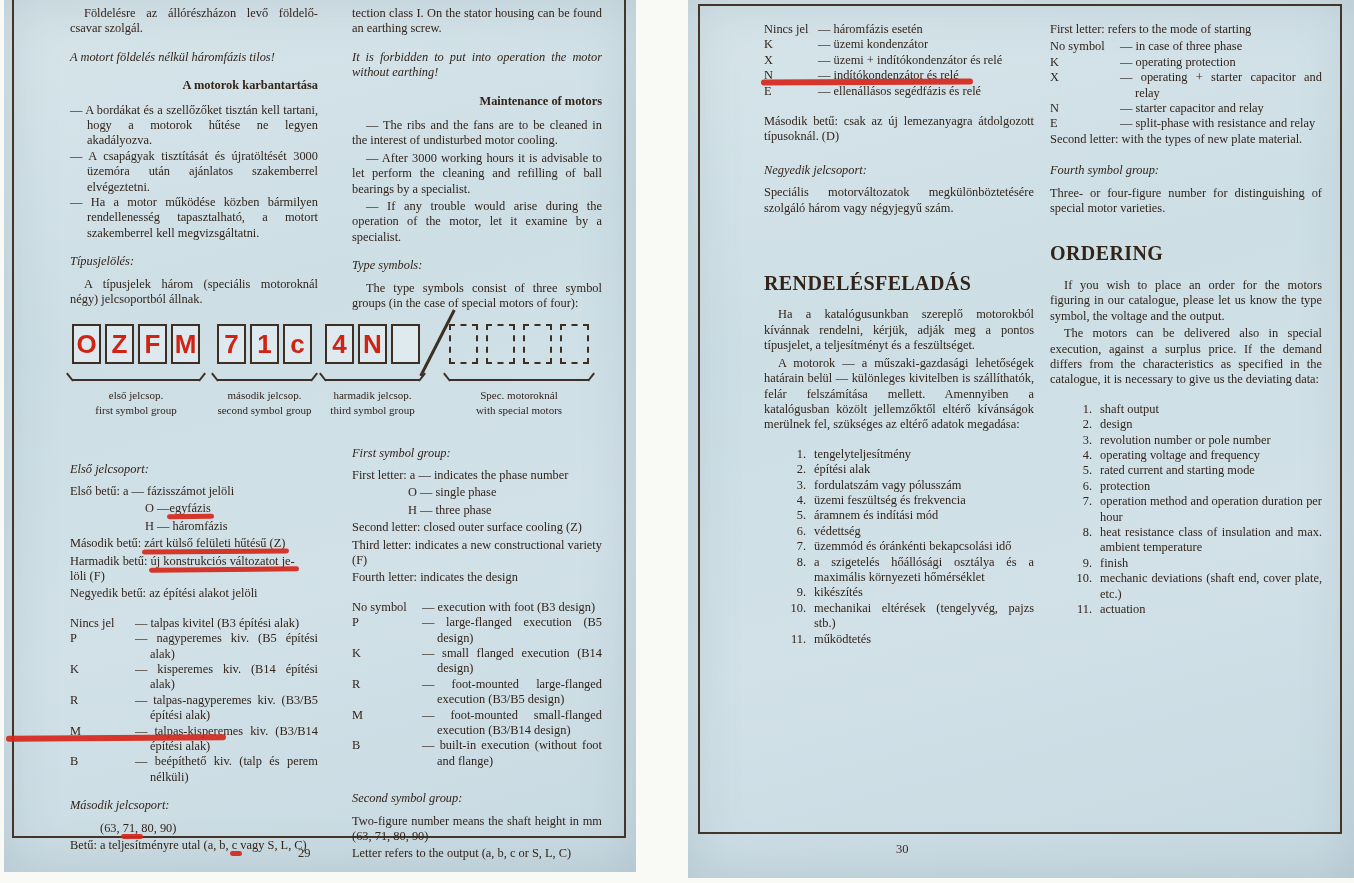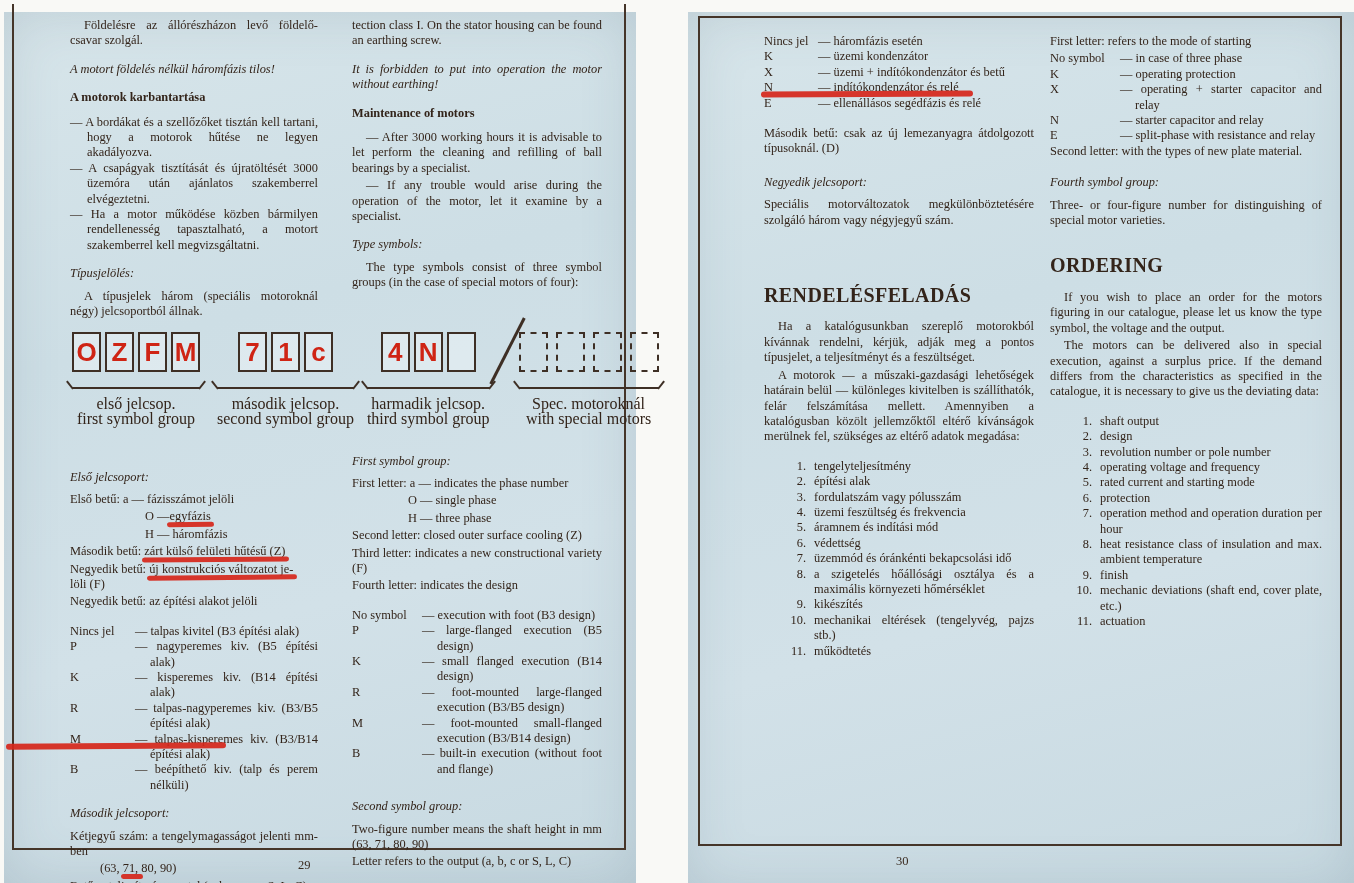--- a/index.html
+++ b/index.html
@@ -1,36 +1,36 @@
 <!DOCTYPE html>
 <html><head>
 <meta charset="utf-8">
 <style>
   html,body{margin:0;padding:0;}
   body{background:#f6f6f2;font-family:"Liberation Serif","DejaVu Serif",serif;color:#33241a;}
   .canvas{position:relative;width:1354px;height:883px;overflow:hidden;background:#f9f9f6;}
 
   
-  .paper{position:absolute;top:12px;background:linear-gradient(165deg,#d7e5ea 0%,#cddee5 35%,#d2e1e8 65%,#c7d9e1 100%);box-shadow:inset 0 0 55px rgba(85,110,125,.20);}
+  .paper{position:absolute;top:0;background:linear-gradient(165deg,#d7e5ea 0%,#cddee5 35%,#d2e1e8 65%,#c7d9e1 100%);box-shadow:inset 0 0 55px rgba(85,110,125,.20);}
   .paper-left{left:4px;width:632px;height:872px;}
   .paper-right{left:688px;width:666px;height:878px;}
 
   
   .frame{position:absolute;border:2.5px solid #453529;box-sizing:border-box;}
   .frame-left{left:8px;top:-8px;width:614px;height:846px;border-top:none;padding:14px 22px 0 56px;}
   .frame-right{left:10px;top:4px;width:644px;height:830px;padding:16px 18px 0 64px;}
 
   
   .frame{font-size:12.4px;line-height:15.4px;}
   p{margin:0;}
   .p{text-align:justify;margin:0 0 2px;}
   .sp{margin-bottom:13px;}
   .ind{text-indent:14px;}
   .it{font-style:italic;}
-  .h-bold{font-weight:bold;margin:12px 0 9px;}
+  .h-bold{font-weight:bold;margin:12px 0 9px;text-align:right;}
   .h-it{font-style:italic;margin:13px 0 7px;}
   .big-h{font-weight:bold;font-size:20px;letter-spacing:.4px;margin:32px 0 16px;}
   .ind75{padding-left:75px;}
   .ind56{padding-left:56px;}
   .ind30{padding-left:30px;}
 
   .cols{display:flex;}
   .cols-l{gap:34px;}
   .cols-r{gap:16px;}
   .col{min-width:0;}
@@ -61,21 +61,21 @@
   .dg3{margin-left:13px;}
   .boxes{display:flex;gap:4px;}
   .boxes-dash{gap:8px;}
   .sbox{width:29px;height:40px;border:2.5px solid #3e2f25;box-sizing:border-box;display:flex;align-items:center;justify-content:center;background:rgba(235,242,245,.55);}
   .sbox span{font-family:"Liberation Sans","DejaVu Sans",sans-serif;font-weight:bold;font-size:26px;color:#cf2414;line-height:1;}
   .dbox{width:29px;height:40px;border:2.5px dashed #3e2f25;box-sizing:border-box;}
   .brace{position:relative;height:10px;margin-top:5px;align-self:stretch;border-bottom:2px solid #3e2f25;}
   .brace::before,.brace::after{content:"";position:absolute;bottom:-2px;width:2px;height:10px;background:#3e2f25;transform-origin:bottom center;}
   .brace::before{left:0;transform:rotate(-38deg);}
   .brace::after{right:0;transform:rotate(38deg);}
-  .dlabel{margin-top:7px;text-align:center;white-space:nowrap;line-height:15px;font-size:16px;}
+  .dlabel{margin-top:7px;text-align:center;white-space:nowrap;line-height:15px;font-size:11px;}
   .slash{flex:0 0 3px;height:74px;background:#3e2f25;transform:rotate(27deg);margin:-18px 10px 0 16px;}
 
   
   .rl{position:relative;white-space:nowrap;}
   .rl::after{content:"";position:absolute;left:-2px;right:-4px;bottom:-4px;height:5px;background:#d6261a;border-radius:3px;transform:rotate(-.5deg);opacity:.92;}
   .row-m{position:relative;}
   .row-m::after{content:"";position:absolute;left:-64px;top:11.5px;width:220px;height:5.5px;background:#d6261a;border-radius:3px;transform:rotate(-.4deg);opacity:.92;}
   .row-n{position:relative;}
   .row-n::after{content:"";position:absolute;left:-3px;top:11px;width:212px;height:6px;background:#d6261a;border-radius:3px;transform:rotate(-.3deg);opacity:.92;}
 
@@ -99,20 +99,21 @@
           <p class="dash-item">— A bordákat és a szellőzőket tisztán kell tartani, hogy a motorok hűtése ne legyen akadályozva.</p>
           <p class="dash-item">— A csapágyak tisztítását és újratöltését 3000 üzemóra után ajánlatos szakemberrel elvégeztetni.</p>
           <p class="dash-item">— Ha a motor működése közben bármilyen rendellenesség tapasztalható, a motort szakemberrel kell megvizsgáltatni.</p>
           <p class="h-it">Típusjelölés:</p>
           <p class="p ind">A típusjelek három (speciális motoroknál négy) jelcsoportból állnak.</p>
         </div>
         <div class="col col-l-en">
           <p class="p sp">tection class I. On the stator housing can be found an earthing screw.</p>
           <p class="p it sp">It is forbidden to put into operation the motor without earthing!</p>
           <p class="h-bold">Maintenance of motors</p>
+          <p class="p ind">— The ribs and the fans are to be cleaned in the interest of undisturbed motor cooling.</p>
           <p class="p ind">— After 3000 working hours it is advisable to let perform the cleaning and refilling of ball bearings by a specialist.</p>
           <p class="p ind">— If any trouble would arise during the operation of the motor, let it examine by a specialist.</p>
           <p class="h-it">Type symbols:</p>
           <p class="p ind">The type symbols consist of three symbol groups (in the case of special motors of four):</p>
         </div>
       </div>
 
       <div class="diagram">
         <div class="dgroup">
           <div class="boxes">
@@ -187,21 +188,21 @@
         </div>
       </div>
 
       <div class="cols cols-l">
         <div class="col col-l-hu">
           <p class="h-it" style="margin-top:16px">Első jelcsoport:</p>
           <p class="p">Első betű: a — fázisszámot jelöli</p>
           <p class="p ind75"><span>O —</span><span class="rl">egyfázis</span></p>
           <p class="p ind75">H — háromfázis</p>
           <p class="p"><span>Második betű: </span><span class="rl">zárt külső felületi hűtésű (Z)</span></p>
-          <p class="p"><span>Negyedik betű: </span><span class="rl">új konstrukciós változatot je-</span><br><span>löli (F)</span></p>
+          <p class="p"><span>Harmadik betű: </span><span class="rl">új konstrukciós változatot je-</span><br><span>löli (F)</span></p>
           <p class="p" style="margin-bottom:14px">Negyedik betű: az építési alakot jelöli</p>
 
           <div class="defrow">
               <span class="defkey">Nincs jel</span>
               <span class="deftext">— talpas kivitel (B3 építési alak)</span>
             </div>
           <div class="defrow">
               <span class="defkey">P</span>
               <span class="deftext">— nagyperemes kiv. (B5 építési alak)</span>
             </div>
@@ -216,21 +217,20 @@
           <div class="defrow row-m">
               <span class="defkey">M</span>
               <span class="deftext">— talpas-kisperemes kiv. (B3/B14 építési alak)</span>
             </div>
           <div class="defrow">
               <span class="defkey">B</span>
               <span class="deftext">— beépíthető kiv. (talp és perem nélküli)</span>
             </div>
 
           <p class="h-it">Második jelcsoport:</p>
-          <p class="p">Kétjegyű szám: a tengelymagasságot jelenti mm-ben</p>
           <p class="p ind30"><span>(63, </span><span class="rl">71,</span><span> 80, 90)</span></p>
           <p class="p"><span>Betű: a teljesítményre utal (a, b, </span><span class="rl">c</span><span> vagy S, L, C)</span></p>
 
         </div>
 
         <div class="col col-l-en">
           <p class="h-it" style="margin-top:0">First symbol group:</p>
           <p class="p">First letter: a — indicates the phase number</p>
           <p class="p ind56">O — single phase</p>
           <p class="p ind56">H — three phase</p>
@@ -283,21 +283,21 @@
           <div class="defrow">
               <span class="defkey-54">Nincs jel</span>
               <span class="deftext">— háromfázis esetén</span>
             </div>
           <div class="defrow">
               <span class="defkey-54">K</span>
               <span class="deftext">— üzemi kondenzátor</span>
             </div>
           <div class="defrow">
               <span class="defkey-54">X</span>
-              <span class="deftext">— üzemi + indítókondenzátor és betű</span>
+              <span class="deftext">— üzemi + indítókondenzátor és relé</span>
             </div>
           <div class="defrow row-n">
               <span class="defkey-54">N</span>
               <span class="deftext">— indítókondenzátor és relé</span>
             </div>
           <div class="defrow">
               <span class="defkey-54">E</span>
               <span class="deftext">— ellenállásos segédfázis és relé</span>
             </div>
 

